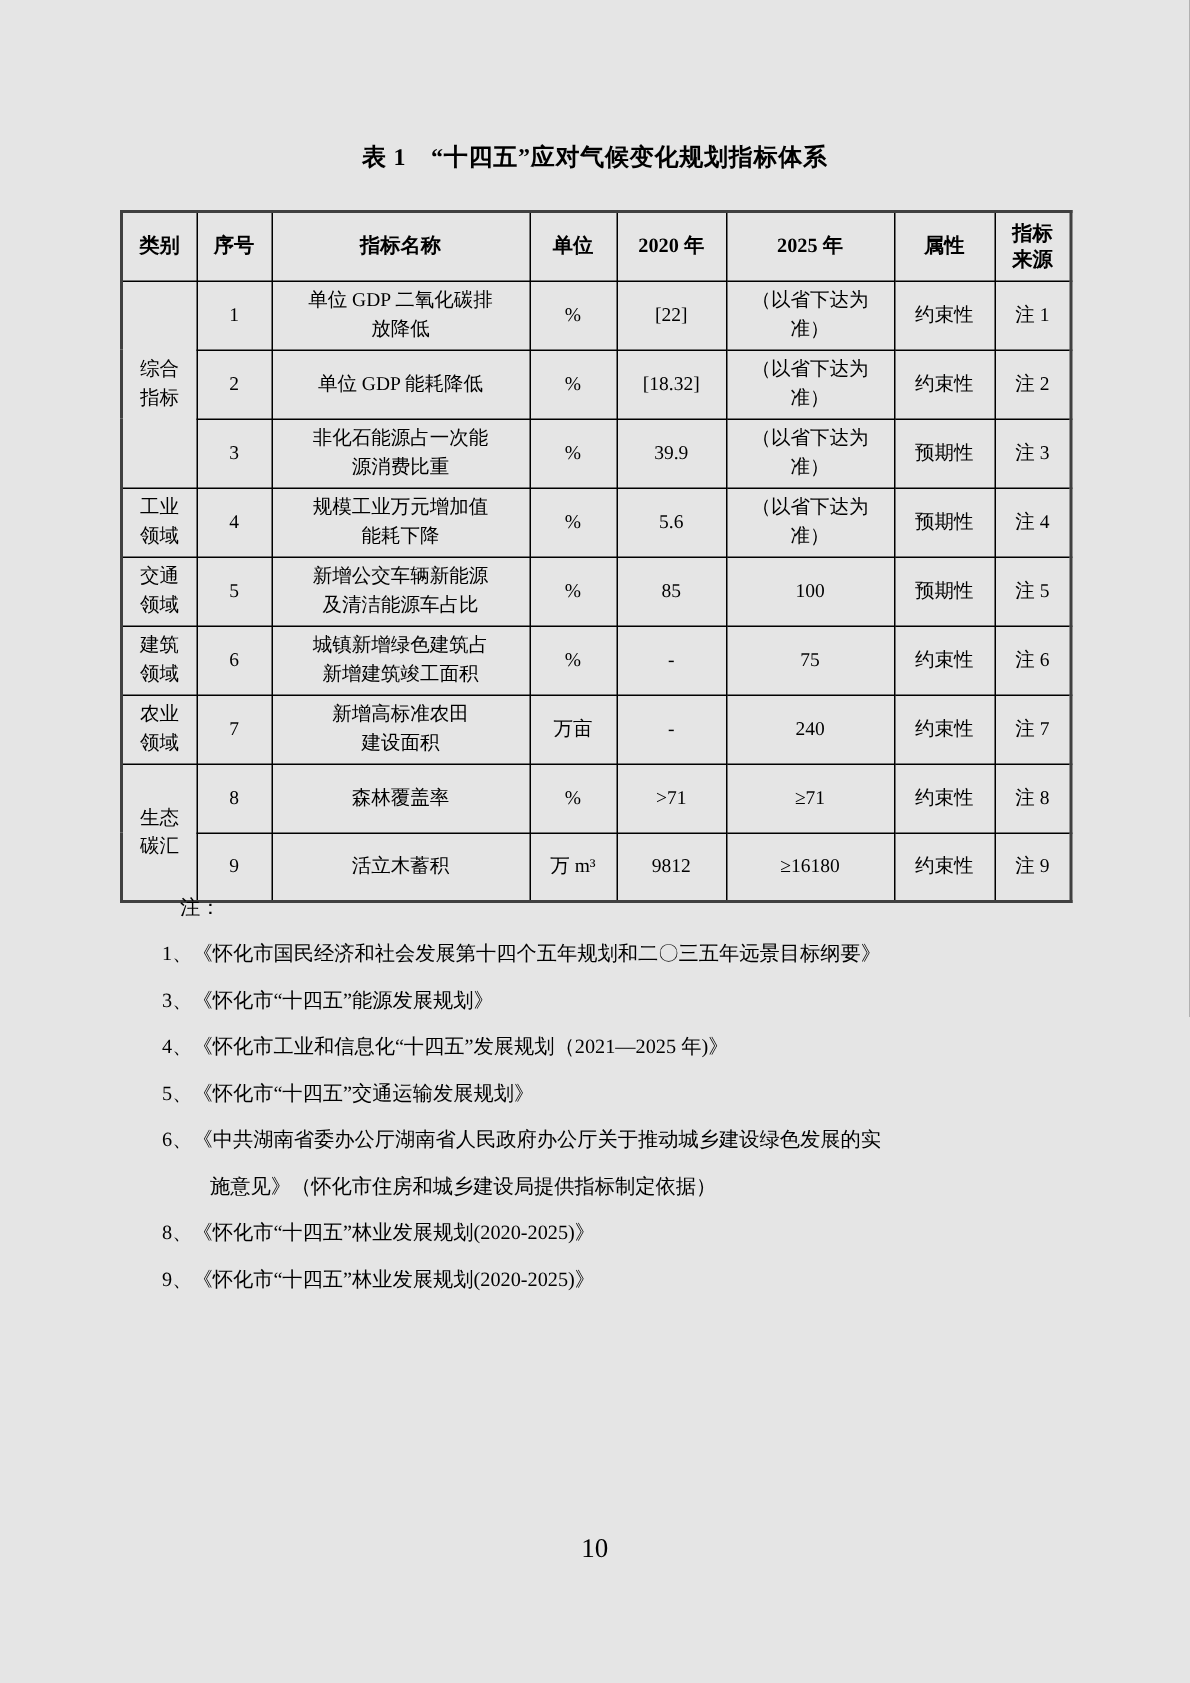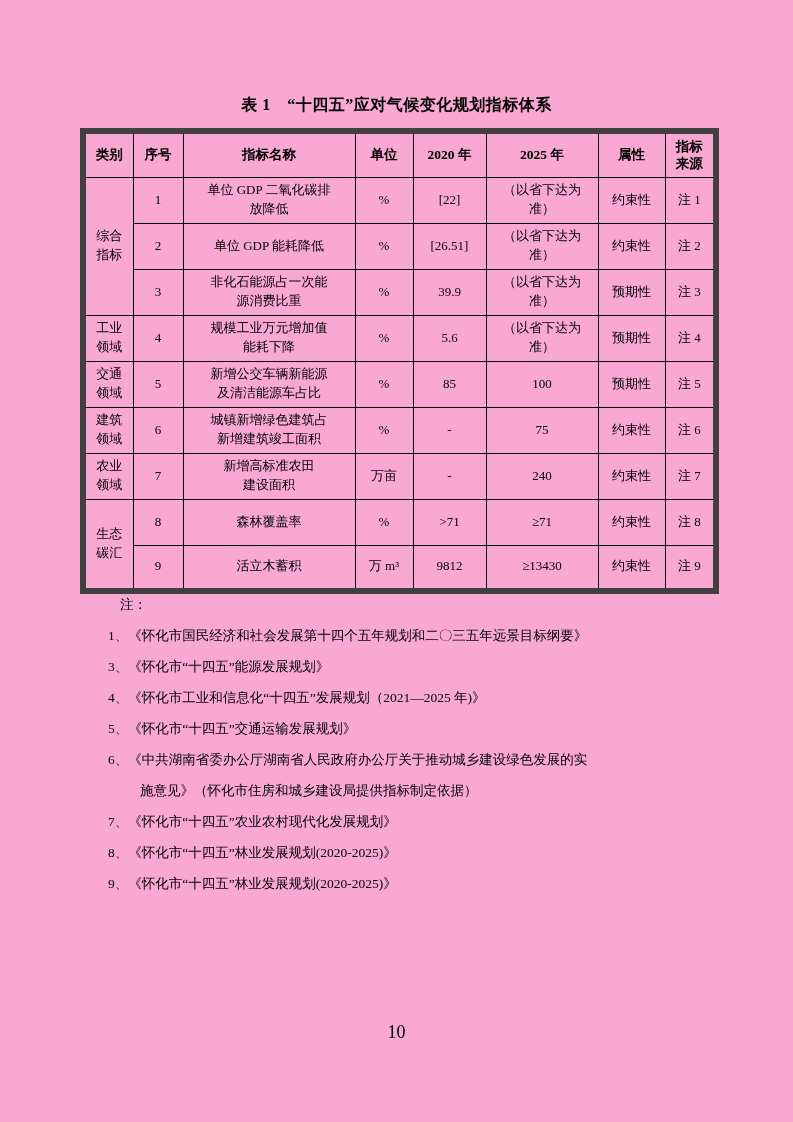--- a/index.html
+++ b/index.html
@@ -1,44 +1,44 @@
 <!DOCTYPE html>
 <html><head>
 <meta charset="utf-8">
 <style>
   html, body { margin: 0; padding: 0; background: #888; }
   .page {
     position: relative;
     width: 793px;
     height: 1122px;
     margin: 0 auto;
-    background: #f9a8d4;
+    background: #e5e5e5;
     color: #000000;
     font-family: "Liberation Serif", "DejaVu Serif", serif;
     overflow: hidden;
   }
   .table-caption {
     position: absolute;
     top: 95px;
     left: 0;
     width: 100%;
     text-align: center;
     font-size: 16px;
     font-weight: bold;
     letter-spacing: 0.5px;
     white-space: pre-line;
   }
   table.indicator-table {
     position: absolute;
     left: 80px;
-    top: 128px;
+    top: 140px;
     width: 633px;
     border-collapse: collapse;
     table-layout: fixed;
-    border: 6px solid #404040;
+    border: 2px solid #404040;
   }
   .indicator-table th,
   .indicator-table td {
     border: 1px solid #000;
     text-align: center;
     vertical-align: middle;
     padding: 1px 2px;
     white-space: pre-line;
     line-height: 1.45;
     overflow: hidden;
@@ -121,21 +121,21 @@
         <td>[22]</td>
         <td>（以省下达为
 准）</td>
         <td>约束性</td>
         <td>注 1</td>
       </tr>
       <tr>
         <td>2</td>
         <td>单位 GDP 能耗降低</td>
         <td>%</td>
-        <td>[26.51]</td>
+        <td>[18.32]</td>
         <td>（以省下达为
 准）</td>
         <td>约束性</td>
         <td>注 2</td>
       </tr>
       <tr>
         <td>3</td>
         <td>非化石能源占一次能
 源消费比重</td>
         <td>%</td>
@@ -203,35 +203,34 @@
         <td>&gt;71</td>
         <td>≥71</td>
         <td>约束性</td>
         <td>注 8</td>
       </tr>
       <tr>
         <td>9</td>
         <td>活立木蓄积</td>
         <td>万 m³</td>
         <td>9812</td>
-        <td>≥13430</td>
+        <td>≥16180</td>
         <td>约束性</td>
         <td>注 9</td>
       </tr>
     </tbody>
   </table>
 
   <div class="notes">
     <p class="notes-label">注：</p>
     <p class="note">1、《怀化市国民经济和社会发展第十四个五年规划和二〇三五年远景目标纲要》</p>
     <p class="note">3、《怀化市“十四五”能源发展规划》</p>
     <p class="note">4、《怀化市工业和信息化“十四五”发展规划（2021—2025 年)》</p>
     <p class="note">5、《怀化市“十四五”交通运输发展规划》</p>
     <p class="note">6、《中共湖南省委办公厅湖南省人民政府办公厅关于推动城乡建设绿色发展的实
 施意见》（怀化市住房和城乡建设局提供指标制定依据）</p>
-    <p class="note">7、《怀化市“十四五”农业农村现代化发展规划》</p>
     <p class="note">8、《怀化市“十四五”林业发展规划(2020-2025)》</p>
     <p class="note">9、《怀化市“十四五”林业发展规划(2020-2025)》</p>
   </div>
 
   <div class="page-number">10</div>
 
 </div>
 
 </body></html>

